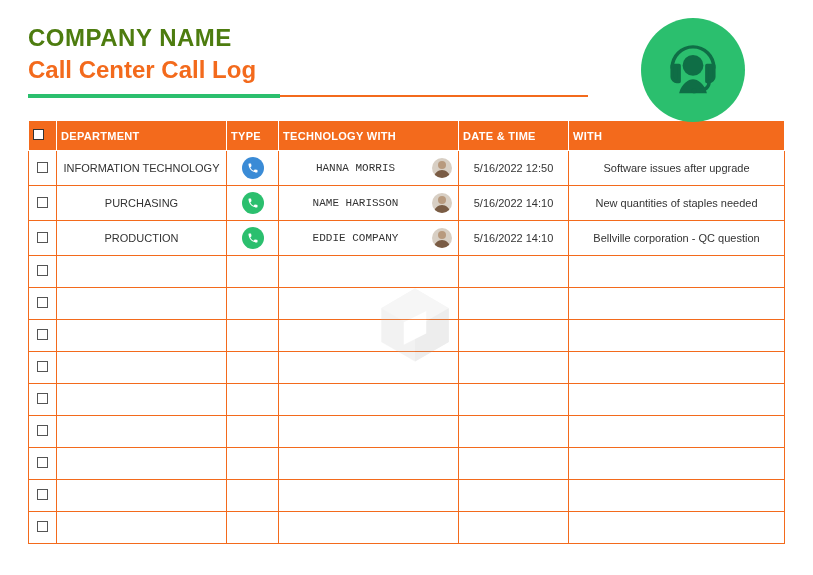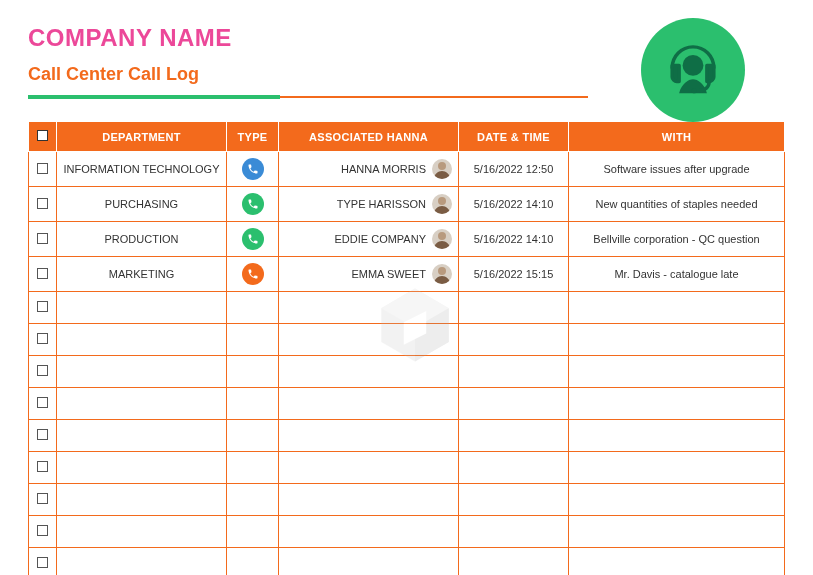--- a/index.html
+++ b/index.html
@@ -8,26 +8,26 @@
   background: #fff;
   width: 813px;
   height: 575px;
   padding: 24px 28px;
   position: relative;
 }
 .header { position: relative; margin-bottom: 22px; }
 .company-name {
   font-size: 24px;
   font-weight: 700;
-  color: #ec4899;
+  color: #4d7c0f;
   letter-spacing: 0.5px;
-  margin-bottom: 12px;
+  margin-bottom: 4px;
 }
 .subtitle {
-  font-size: 18px;
+  font-size: 24px;
   font-weight: 600;
   color: #f36a1c;
   margin-bottom: 10px;
 }
 .underline { display: flex; height: 4px; width: 560px; }
 .underline .green { background: #2bbf6e; flex: 0 0 45%; height: 4px; }
 .underline .orange { background: #f36a1c; flex: 1; height: 2px; margin-top: 1px; }
 .logo-circle {
   position: absolute;
   right: 40px;
@@ -45,21 +45,21 @@
   border-collapse: collapse;
   table-layout: fixed;
 }
 th {
   background: #f36a1c;
   color: #fff;
   font-size: 11px;
   font-weight: 600;
   letter-spacing: 0.3px;
   padding: 8px 4px;
-  text-align: center;
+  text-align: left;
   border: 1px solid #fff;
 }
 th:first-child { width: 28px; }
 th:nth-child(2) { width: 170px; }
 th:nth-child(3) { width: 52px; }
 th:nth-child(4) { width: 180px; }
 th:nth-child(5) { width: 110px; }
 td {
   border: 1px solid #f36a1c;
   font-size: 11px;
@@ -83,21 +83,21 @@
   height: 22px;
   border-radius: 50%;
   display: inline-flex;
   align-items: center;
   justify-content: center;
   color: #fff;
 }
 .phone-badge.blue { background: #3a8bd6; }
 .phone-badge.green { background: #2bbf6e; }
 .phone-badge.orange { background: #f36a1c; }
-.assoc-cell { position: relative; text-align: right; }
+.assoc-cell { position: relative; text-align: center; font-family: Liberation Mono, monospace; }
 .assoc-name { display: inline-block; padding-right: 26px; }
 .avatar {
   width: 20px;
   height: 20px;
   border-radius: 50%;
   background: #d8cfc4;
   position: absolute;
   right: 6px;
   top: 50%;
   transform: translateY(-50%);
@@ -138,21 +138,21 @@
     </svg>
   </div>
 </div>
 
 <table>
   <thead>
     <tr>
       <th><span class="chk"></span></th>
       <th>DEPARTMENT</th>
       <th>TYPE</th>
-      <th>ASSOCIATED HANNA</th>
+      <th>TECHNOLOGY WITH</th>
       <th>DATE &amp; TIME</th>
       <th>WITH</th>
     </tr>
   </thead>
   <tbody id="tbody">
       <tr>
         <td><span class="chk"></span></td>
         <td>INFORMATION TECHNOLOGY</td>
         <td><span class="phone-badge blue">
             <svg width="12" height="12" viewBox="0 0 24 24">
@@ -167,21 +167,21 @@
         <td>Software issues after upgrade</td>
       </tr>
       <tr>
         <td><span class="chk"></span></td>
         <td>PURCHASING</td>
         <td><span class="phone-badge green">
             <svg width="12" height="12" viewBox="0 0 24 24">
               <path fill="#fff" d="M6.6 10.8c1.4 2.8 3.8 5.2 6.6 6.6l2.2-2.2c.3-.3.7-.4 1-.2 1.1.4 2.3.6 3.6.6.6 0 1 .4 1 1V20c0 .6-.4 1-1 1C10.6 21 3 13.4 3 4c0-.6.4-1 1-1h3.4c.6 0 1 .4 1 1 0 1.3.2 2.5.6 3.6.1.3 0 .7-.2 1l-2.2 2.2z"></path>
             </svg>
           </span></td>
-        <td class="assoc-cell"><span class="assoc-name">TYPE HARISSON</span><span class="avatar"><svg viewBox="0 0 20 20">
+        <td class="assoc-cell"><span class="assoc-name">NAME HARISSON</span><span class="avatar"><svg viewBox="0 0 20 20">
               <circle cx="10" cy="7" r="4" fill="#b89a7e"></circle>
               <path d="M2 20c0-5 4-8 8-8s8 3 8 8" fill="#7a5c44"></path>
             </svg></span></td>
         <td>5/16/2022 14:10</td>
         <td>New quantities of staples needed</td>
       </tr>
       <tr>
         <td><span class="chk"></span></td>
         <td>PRODUCTION</td>
         <td><span class="phone-badge green">
@@ -191,35 +191,20 @@
           </span></td>
         <td class="assoc-cell"><span class="assoc-name">EDDIE COMPANY</span><span class="avatar"><svg viewBox="0 0 20 20">
               <circle cx="10" cy="7" r="4" fill="#b89a7e"></circle>
               <path d="M2 20c0-5 4-8 8-8s8 3 8 8" fill="#7a5c44"></path>
             </svg></span></td>
         <td>5/16/2022 14:10</td>
         <td>Bellville corporation - QC question</td>
       </tr>
       <tr>
         <td><span class="chk"></span></td>
-        <td>MARKETING</td>
-        <td><span class="phone-badge orange">
-            <svg width="12" height="12" viewBox="0 0 24 24">
-              <path fill="#fff" d="M6.6 10.8c1.4 2.8 3.8 5.2 6.6 6.6l2.2-2.2c.3-.3.7-.4 1-.2 1.1.4 2.3.6 3.6.6.6 0 1 .4 1 1V20c0 .6-.4 1-1 1C10.6 21 3 13.4 3 4c0-.6.4-1 1-1h3.4c.6 0 1 .4 1 1 0 1.3.2 2.5.6 3.6.1.3 0 .7-.2 1l-2.2 2.2z"></path>
-            </svg>
-          </span></td>
-        <td class="assoc-cell"><span class="assoc-name">EMMA SWEET</span><span class="avatar"><svg viewBox="0 0 20 20">
-              <circle cx="10" cy="7" r="4" fill="#b89a7e"></circle>
-              <path d="M2 20c0-5 4-8 8-8s8 3 8 8" fill="#7a5c44"></path>
-            </svg></span></td>
-        <td>5/16/2022 15:15</td>
-        <td>Mr. Davis - catalogue late</td>
-      </tr>
-      <tr>
-        <td><span class="chk"></span></td>
         <td></td>
         <td></td>
         <td></td>
         <td></td>
         <td></td>
       </tr>
       <tr>
         <td><span class="chk"></span></td>
         <td></td>
         <td></td>

